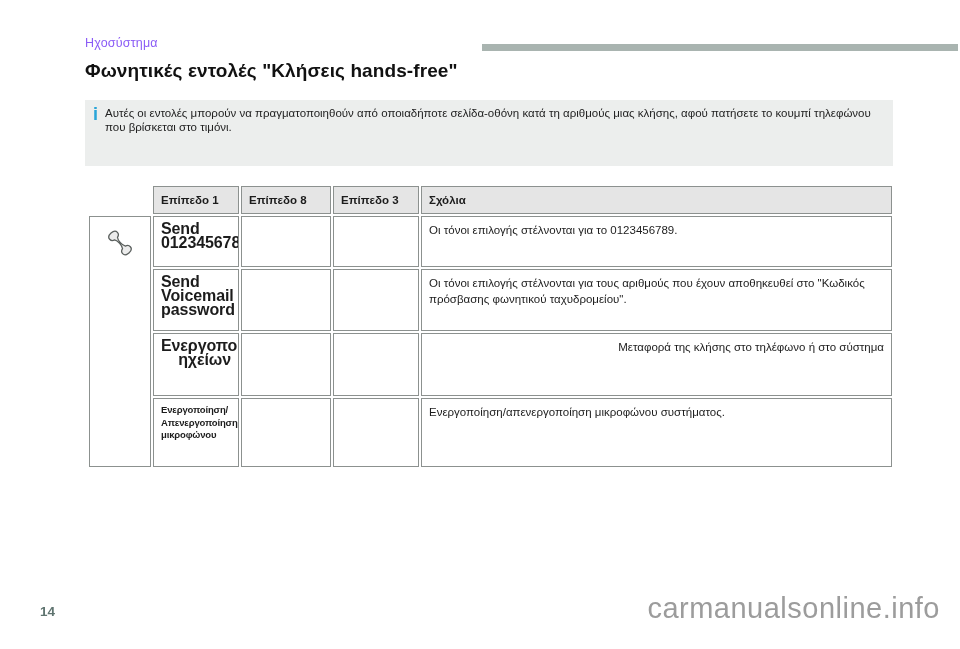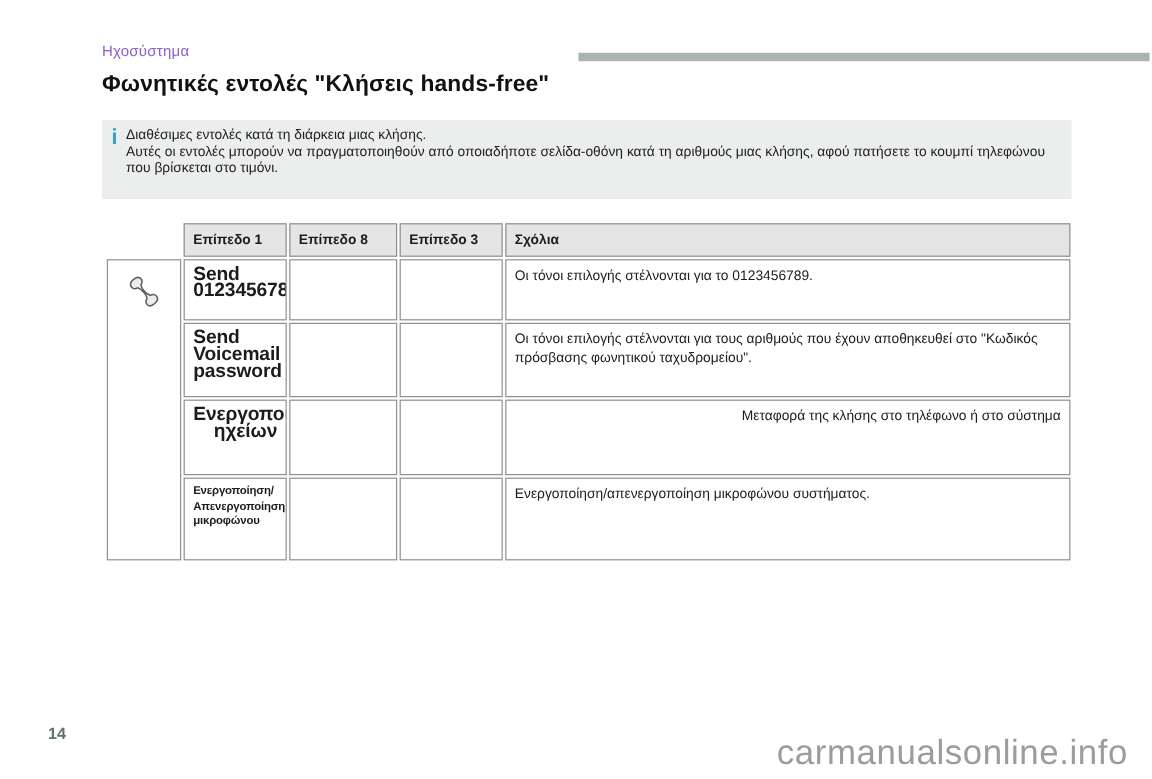--- a/index.html
+++ b/index.html
@@ -64,35 +64,34 @@
   .r1 td{height:39px;}
   .r2 td{height:50px;}
   .r3 td{height:51px;text-align:right;}
   .r4 td{height:57px;}
   
   .page-number{
     position:absolute;left:40px;top:604px;
     font-size:13.5px;font-weight:bold;color:#5f7470;
   }
   .watermark{
-    position:absolute;right:20px;top:612px;
+    position:absolute;right:20px;top:592px;
     font-size:29px;color:#9c9c9c;letter-spacing:.5px;
   }
 </style>
 </head>
 <body>
 
 <div class="section-header">Ηχοσύστημα</div>
 <div class="accent-bar"></div>
 <h1 class="page-title">Φωνητικές εντολές "Κλήσεις hands-free"</h1>
 
 <div class="info-box">
   <i class="info-icon">i</i>
   <div class="info-text">
-    <div>Διαθέσιμες εντολές κατά τη διάρκεια μιας κλήσης.</div>
     <div>Αυτές οι εντολές μπορούν να πραγματοποιηθούν από οποιαδήποτε σελίδα-οθόνη κατά τη αριθμούς μιας κλήσης, αφού πατήσετε το κουμπί τηλεφώνου που βρίσκεται στο τιμόνι.</div>
   </div>
 </div>
 
 <table class="cmd-table">
   <colgroup>
     <col style="width:62px">
       <col style="width:86px">
       <col style="width:90px">
       <col style="width:86px">

